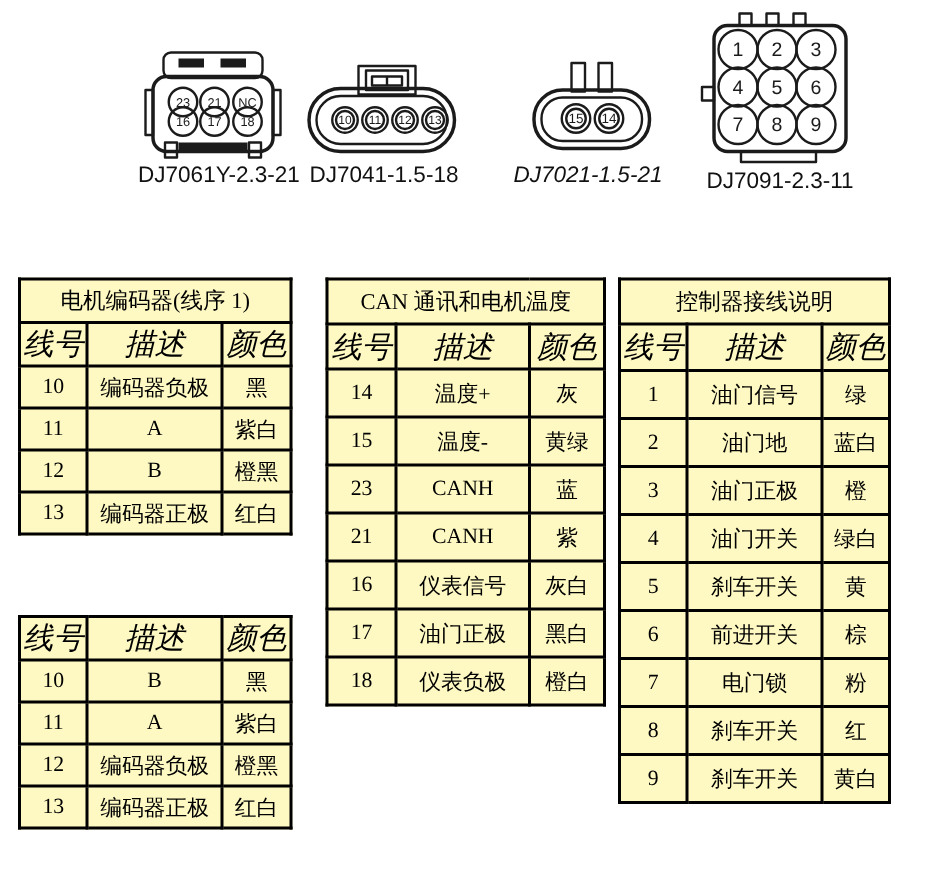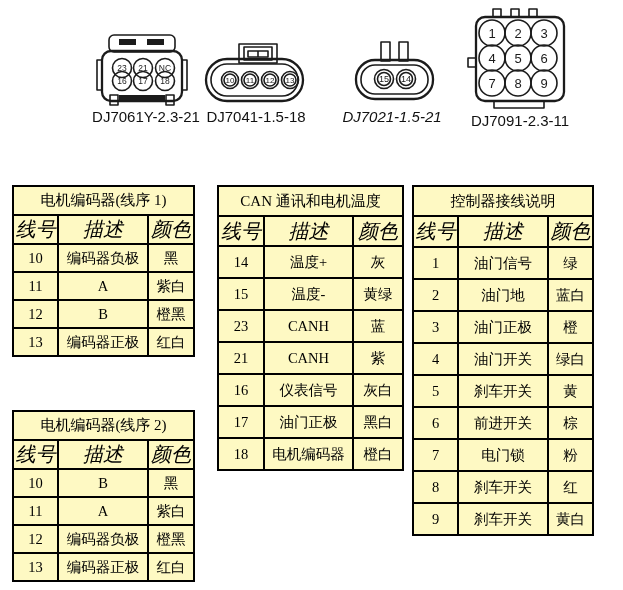--- a/index.html
+++ b/index.html
@@ -158,23 +158,20 @@
   </tbody>
     </table>
 
   <table class="t t1" style="left:12px;top:410px;width:181px;">
     <colgroup>
         <col style="width:45px">
         <col style="width:90px">
         <col style="width:46px">
       </colgroup>
     <tbody>
-        <tr class="title-row">
-          <td colspan="3">电机编码器(线序 2)</td>
-        </tr>
     <tr class="head-row">
       <td>线号</td>
       <td>描述</td>
       <td>颜色</td>
     </tr>
     <tr>
       <td>10</td>
       <td>B</td>
       <td>黑</td>
     </tr>
@@ -236,21 +233,21 @@
       <td>仪表信号</td>
       <td>灰白</td>
     </tr>
     <tr>
       <td>17</td>
       <td>油门正极</td>
       <td>黑白</td>
     </tr>
     <tr>
       <td>18</td>
-      <td>电机编码器</td>
+      <td>仪表负极</td>
       <td>橙白</td>
     </tr>
   </tbody>
     </table>
 
   <table class="t t4" style="left:412px;top:185px;width:180px;">
     <colgroup>
         <col style="width:45px">
         <col style="width:90px">
         <col style="width:45px">

